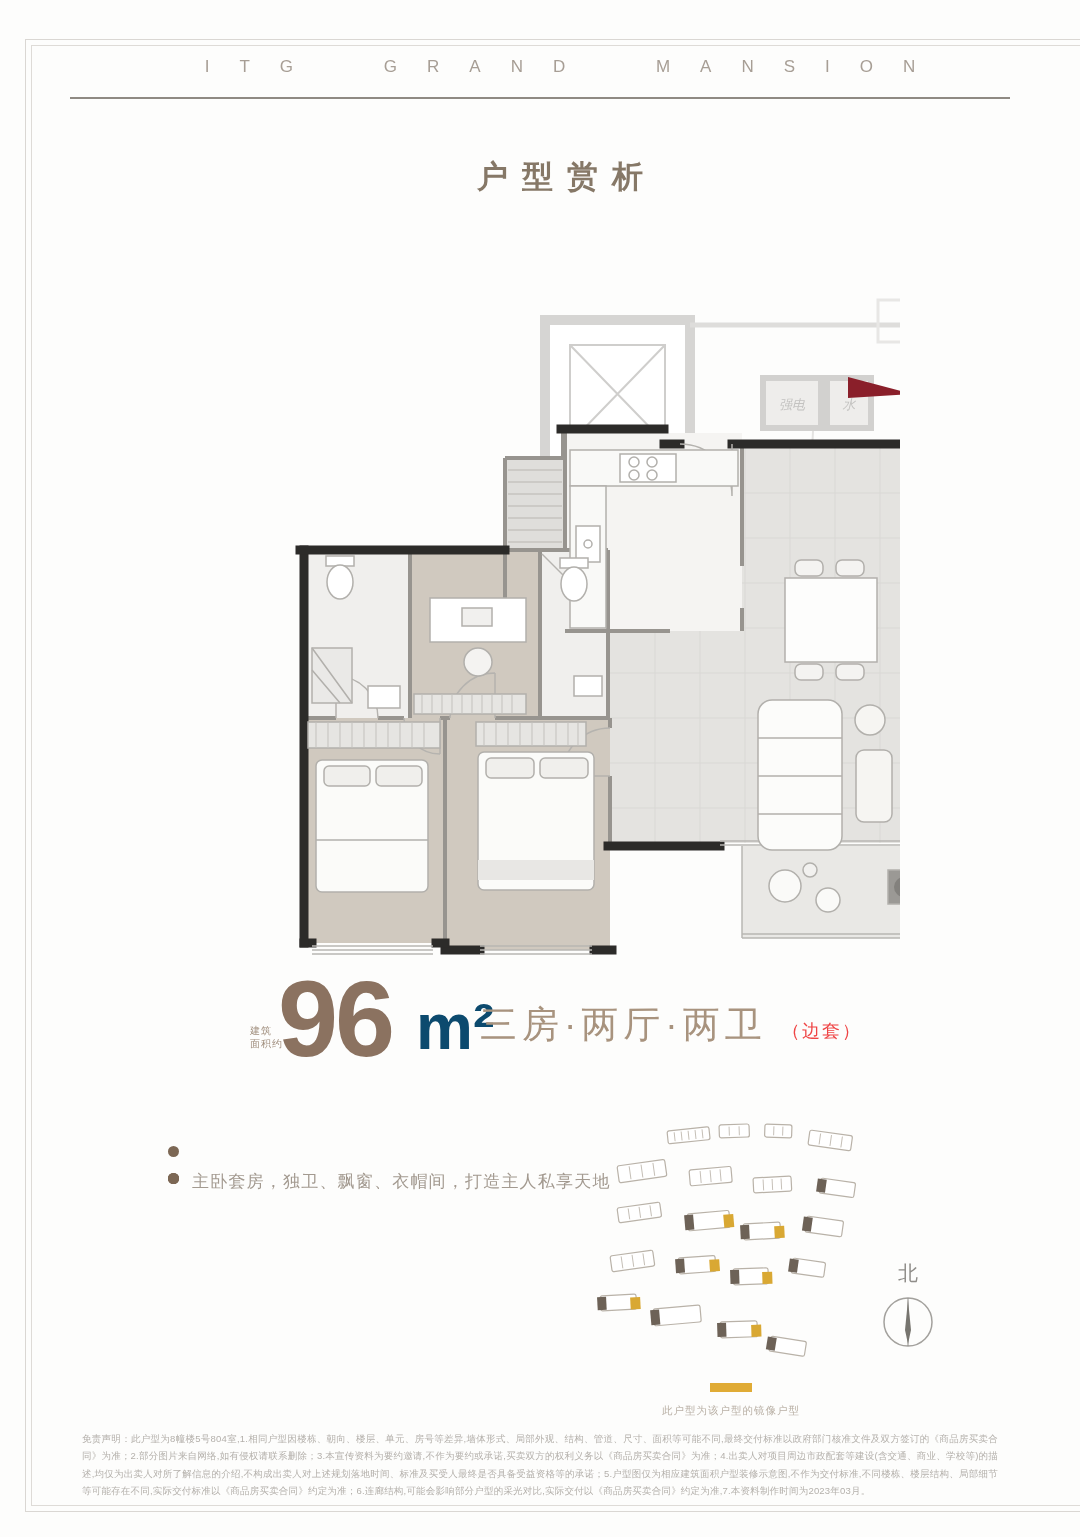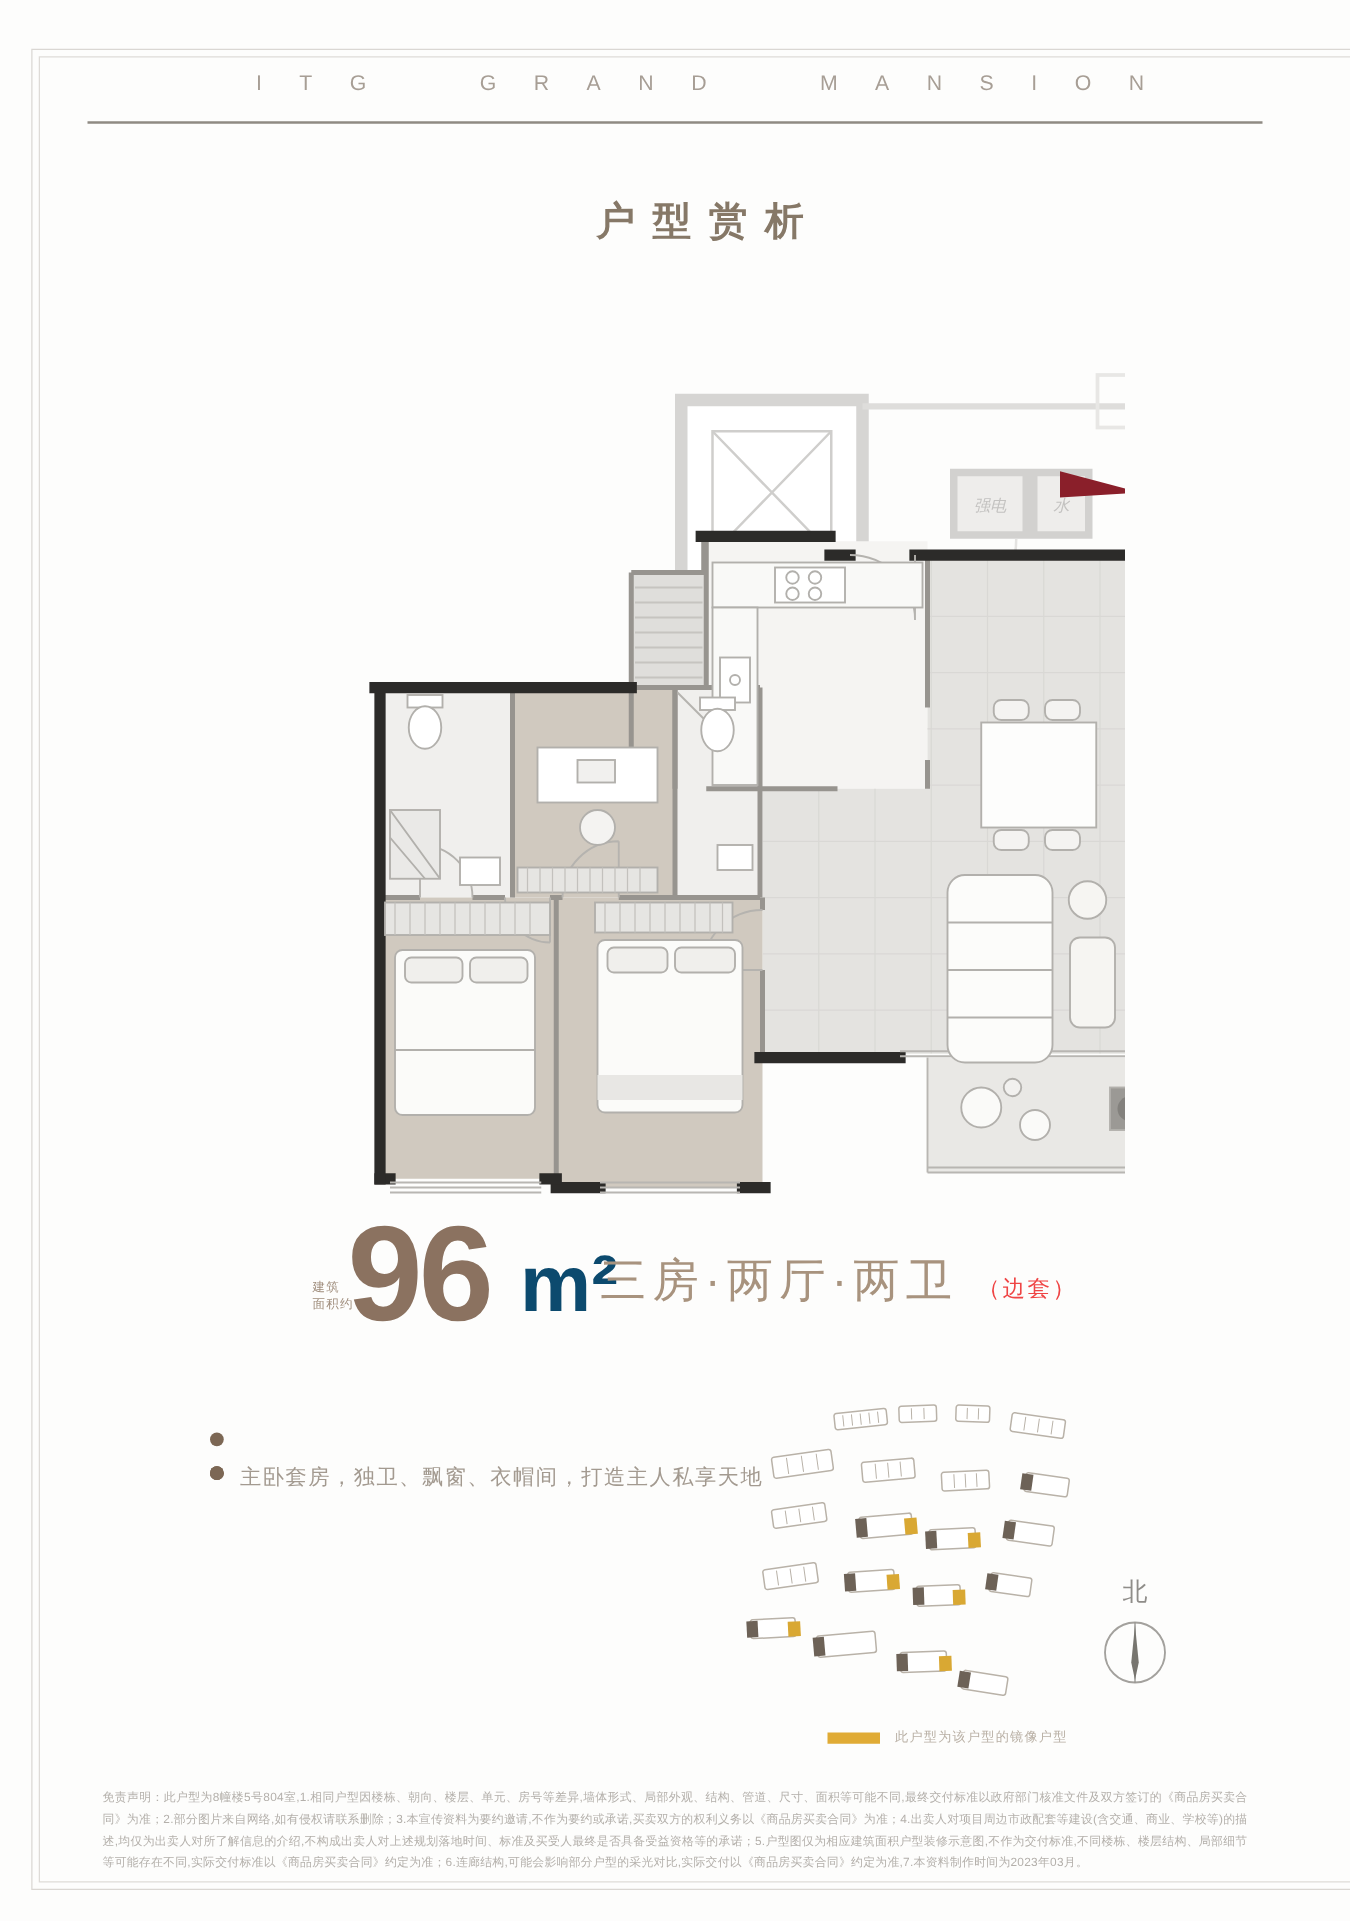--- a/index.html
+++ b/index.html
@@ -19,21 +19,21 @@
   .area-value{position:absolute;left:30px;top:-26px;font-size:108px;font-weight:700;color:#8b7260;letter-spacing:-3px;}
   .area-unit{position:absolute;left:168px;top:8px;font-size:64px;font-weight:600;color:#0c4a6e;}
   .spec{position:absolute;left:232px;top:18px;font-size:37px;color:#a8937e;letter-spacing:5px;white-space:nowrap;}
   .spec-note{font-size:18px;letter-spacing:2px;color:#ef4444;}
   .features{position:absolute;left:168px;top:1143px;width:430px;}
   .feature{position:relative;padding-left:24px;margin-bottom:27px;font-size:17px;color:#a39a90;
            letter-spacing:1.2px;white-space:nowrap;}
   .feature .dot{position:absolute;left:0;top:3px;width:11px;height:11px;border-radius:50%;background:#7c6754;}
   .siteplan{position:absolute;left:595px;top:1106px;width:280px;height:262px;}
   .north{position:absolute;left:877px;top:1258px;width:62px;height:104px;}
-  .legend{position:absolute;left:662px;top:1383px;display:flex;align-items:center;gap:12px;}
+  .legend{position:absolute;left:662px;top:1383px;display:flex;align-items:center;gap:12px;flex-direction:column;}
   .legend-swatch{width:42px;height:9px;background:#e0ab35;}
   .legend-label{font-size:10.5px;color:#b9b0a5;letter-spacing:1px;}
   .disclaimer{position:absolute;left:82px;top:1420px;width:916px;font-size:9.5px;line-height:1.85;
               color:#b4b0ab;text-align:justify;letter-spacing:0.2px;}
   svg text{font-family:"Liberation Sans","DejaVu Sans",sans-serif;}
 </style>
 </head>
 <body>
 
 <div class="page">

